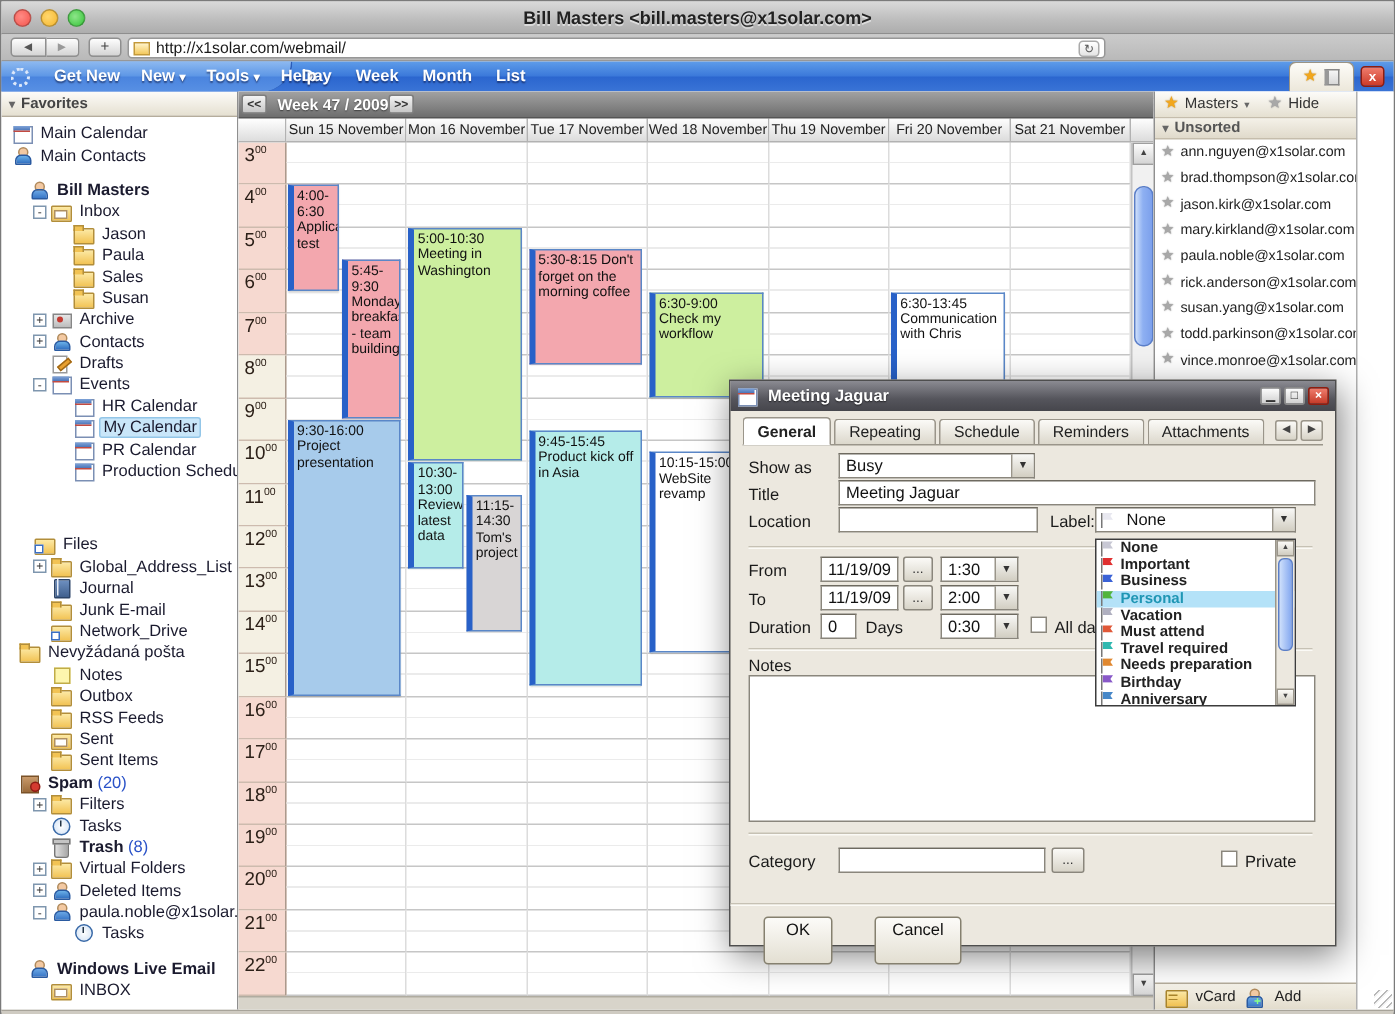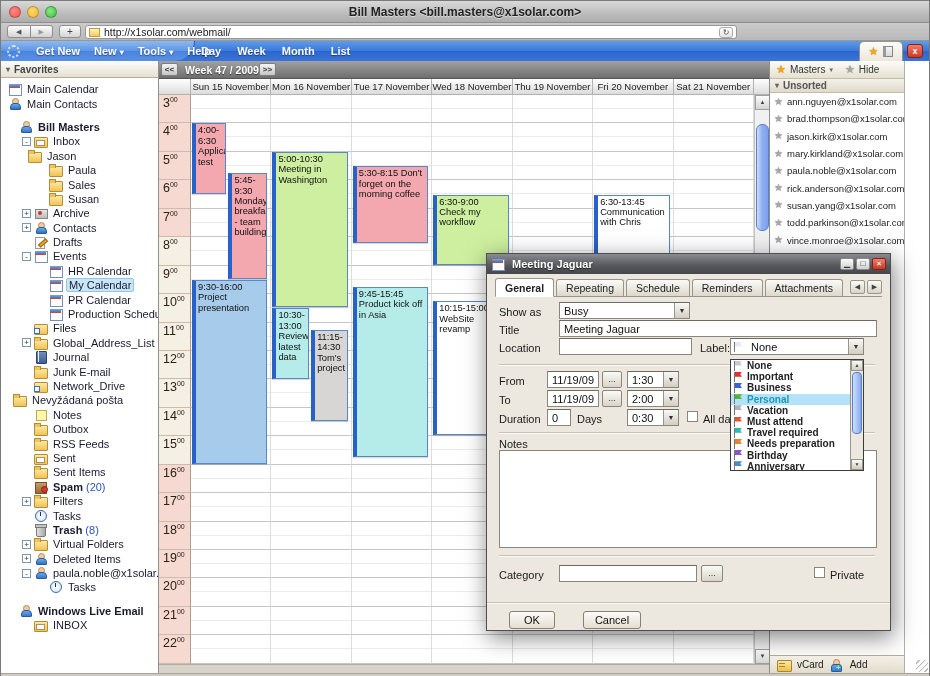--- a/index.html
+++ b/index.html
@@ -146,21 +146,21 @@
   .tab-arrow { width:15px; height:14px; background:linear-gradient(#fbfaf7,#d8d4c8); border:1px solid #9a958a; border-radius:2px; font-size:7px; text-align:center; line-height:12px; color:#444; }
   .dlg-label { position:absolute; font-size:11px; color:#1a1a1a; }
   .tf { position:absolute; background:#fff; border:1px solid #8a867c; border-top-color:#6e6a60; font-size:11px; color:#111; padding:1px 4px; height:17px; line-height:14px; white-space:nowrap; overflow:hidden; }
   .combo { position:absolute; height:17px; background:#fff; border:1px solid #8a867c; border-top-color:#6e6a60; display:flex; align-items:center; }
   .combo .val { flex:1; font-size:11px; color:#111; padding-left:4px; white-space:nowrap; overflow:hidden; }
   .combo .arrow { width:15px; height:100%; background:linear-gradient(#f8f8f6,#d2cec2); border-left:1px solid #9a958a; font-size:7px; color:#333; text-align:center; line-height:15px; flex:none; }
   .mini-btn { position:absolute; height:17px; background:linear-gradient(#fbfaf7,#d8d4c8); border:1px solid #8a867c; border-radius:2px; font-size:9px; color:#333; text-align:center; line-height:14px; }
   .sep { position:absolute; left:12px; right:15px; height:2px; border-top:1px solid #c6c1b4; border-bottom:1px solid #fbfaf6; }
   .cb { position:absolute; width:11px; height:11px; background:#fff; border:1px solid #8a867c; }
   #dlg-notes-area { position:absolute; left:12px; top:196px; width:378px; height:98px; background:#fff; border:1px solid #8a867c; }
-  .dlg-btn { position:absolute; height:18px; background:linear-gradient(#fcfbf8,#e3dfd2); border:1px solid #85806f; border-radius:3px; font-size:11px; color:#111; text-align:center; line-height:16px; }
+  .dlg-btn { position:absolute; height:32px; background:linear-gradient(#fcfbf8,#e3dfd2); border:1px solid #85806f; border-radius:3px; font-size:11px; color:#111; text-align:center; line-height:16px; }
   .flag { width:9px; height:10px; position:relative; display:inline-block; flex:none; margin:0 4px 0 3px; }
   .flag::before { content:""; position:absolute; left:0; top:0; width:1px; height:10px; background:#777; }
   .flag::after { content:""; position:absolute; left:1px; top:0; width:7px; height:5px; background:var(--c,#bbb); clip-path:polygon(0 0,100% 0,75% 50%,100% 100%,0 100%); }
   #label-dropdown { position:absolute; left:243px; top:105px; width:134px; height:112px; background:#fff; border:1px solid #3c3c3c; z-index:60; overflow:hidden; }
   .dd-item { display:flex; align-items:center; height:11.2px; font-size:10px; font-weight:bold; color:#222; white-space:nowrap; }
   .dd-item.sel { background:#b4e2f8; color:#1f96b4; }
   #dd-scroll { position:absolute; right:0; top:0; width:13px; height:100%; background:#ece8df; border-left:1px solid #9a958a; }
   .dd-sb-btn { position:absolute; left:0; width:12px; height:11px; background:linear-gradient(#fbfaf7,#d0ccc0); border:1px solid #9a958a; font-size:5px; text-align:center; line-height:9px; color:#444; }
   #dd-up { top:0; } #dd-down { bottom:0; }
   #dd-thumb { position:absolute; left:1px; top:12px; width:10px; height:62px; background:linear-gradient(90deg,#cfe0fb,#84a8f0); border:1px solid #5a7ec8; border-radius:4px; }
@@ -238,21 +238,21 @@
           <div class="side-item bold gap" style="padding-left: 6px;">
             <span class="exp none"></span>
             <span class="ic ic-person"></span>
             <span class="lbl">Bill Masters</span>
           </div>
           <div class="side-item" style="padding-left: 21px;">
             <span class="exp">-</span>
             <span class="ic ic-mailfolder"></span>
             <span class="lbl">Inbox</span>
           </div>
-          <div class="side-item" style="padding-left: 15px;">
+          <div class="side-item" style="padding-left: 36px;">
             <span class="exp none"></span>
             <span class="ic ic-folder"></span>
             <span class="lbl">Jason</span>
           </div>
           <div class="side-item" style="padding-left: 36px;">
             <span class="exp none"></span>
             <span class="ic ic-folder"></span>
             <span class="lbl">Paula</span>
           </div>
           <div class="side-item" style="padding-left: 36px;">
@@ -298,21 +298,21 @@
           <div class="side-item" style="padding-left: 36px;">
             <span class="exp none"></span>
             <span class="ic ic-calendar"></span>
             <span class="lbl">PR Calendar</span>
           </div>
           <div class="side-item" style="padding-left: 36px;">
             <span class="exp none"></span>
             <span class="ic ic-calendar"></span>
             <span class="lbl">Production Schedule</span>
           </div>
-          <div class="side-item" style="padding-left: 21px;">
+          <div class="side-item" style="padding-left: 10px; margin-top: 35px;">
             <span class="exp none"></span>
             <span class="ic ic-share"></span>
             <span class="lbl">Files</span>
           </div>
           <div class="side-item" style="padding-left: 21px;">
             <span class="exp">+</span>
             <span class="ic ic-folder"></span>
             <span class="lbl">Global_Address_List</span>
           </div>
           <div class="side-item" style="padding-left: 21px;">
@@ -353,21 +353,21 @@
           <div class="side-item" style="padding-left: 21px;">
             <span class="exp none"></span>
             <span class="ic ic-mailfolder"></span>
             <span class="lbl">Sent</span>
           </div>
           <div class="side-item" style="padding-left: 21px;">
             <span class="exp none"></span>
             <span class="ic ic-folder"></span>
             <span class="lbl">Sent Items</span>
           </div>
-          <div class="side-item bold" style="padding-left: 21px;">
+          <div class="side-item bold" style="">
             <span class="exp none"></span>
             <span class="ic ic-spam"></span>
             <span class="lbl">Spam</span>
             <span class="cnt"> (20)</span>
           </div>
           <div class="side-item" style="padding-left: 21px;">
             <span class="exp">+</span>
             <span class="ic ic-folder"></span>
             <span class="lbl">Filters</span>
           </div>

